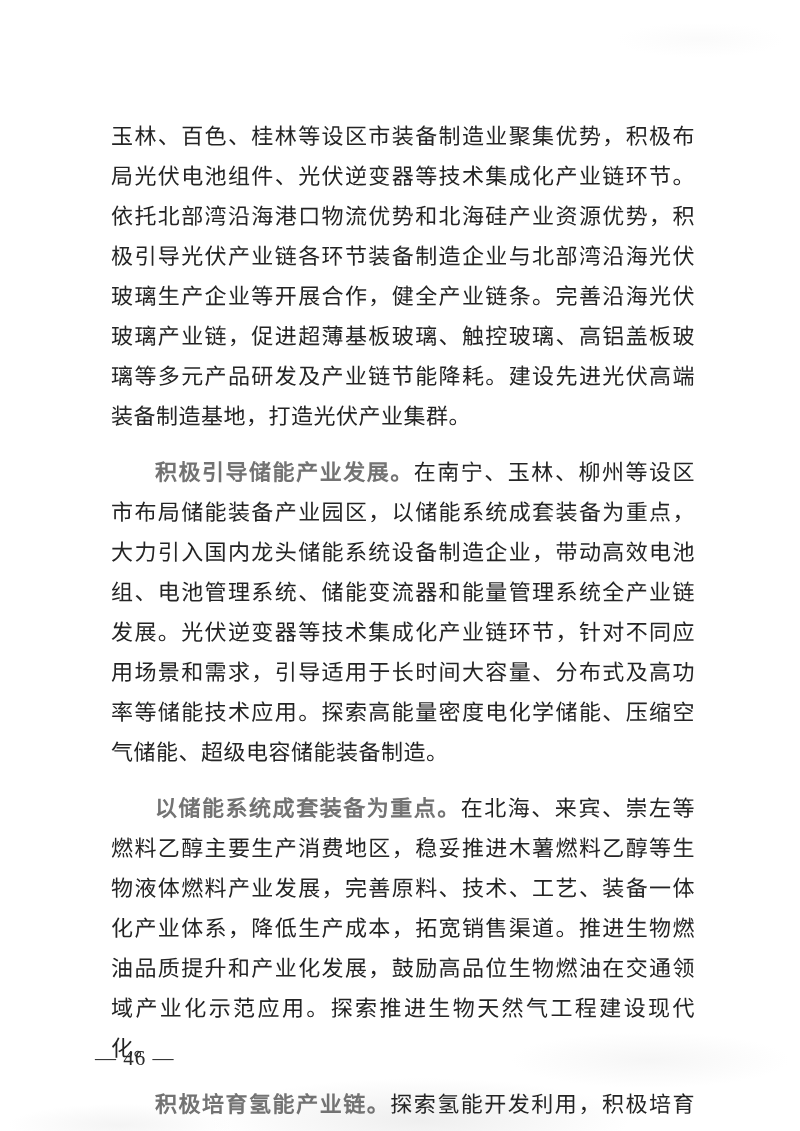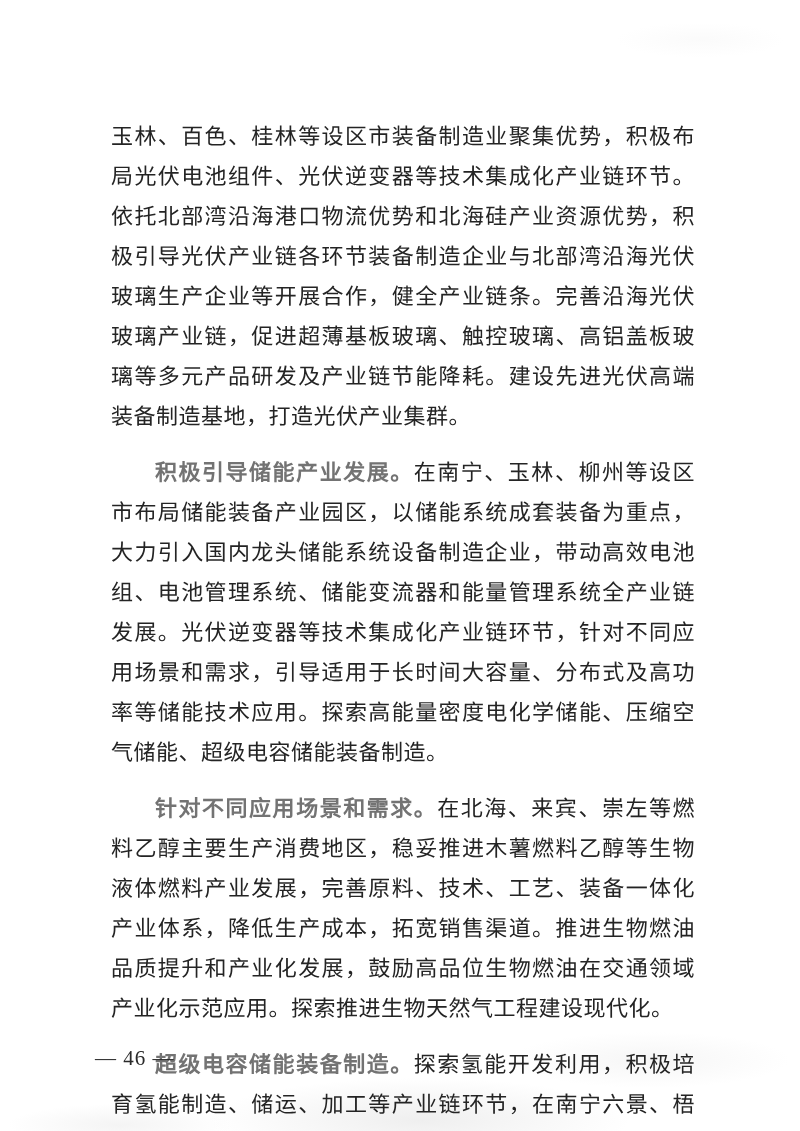--- a/index.html
+++ b/index.html
@@ -63,19 +63,19 @@
 <body>
 
 <div class="scan-noise"></div>
 
 <main class="body-text">
 
   <p><span>玉林、百色、桂林等设区市装备制造业聚集优势，积极布局光伏电池组件、光伏逆变器等技术集成化产业链环节。依托北部湾沿海港口物流优势和北海硅产业资源优势，积极引导光伏产业链各环节装备制造企业与北部湾沿海光伏玻璃生产企业等开展合作，健全产业链条。完善沿海光伏玻璃产业链，促进超薄基板玻璃、触控玻璃、高铝盖板玻璃等多元产品研发及产业链节能降耗。建设先进光伏高端装备制造基地，打造光伏产业集群。</span></p>
 
   <p class="indent"><span class="lead">积极引导储能产业发展。</span><span>在南宁、玉林、柳州等设区市布局储能装备产业园区，以储能系统成套装备为重点，大力引入国内龙头储能系统设备制造企业，带动高效电池组、电池管理系统、储能变流器和能量管理系统全产业链发展。光伏逆变器等技术集成化产业链环节，针对不同应用场景和需求，引导适用于长时间大容量、分布式及高功率等储能技术应用。探索高能量密度电化学储能、压缩空气储能、超级电容储能装备制造。</span></p>
 
-  <p class="indent"><span class="lead">针对不同应用场景和需求。</span><span>在北海、来宾、崇左等燃料乙醇主要生产消费地区，稳妥推进木薯燃料乙醇等生物液体燃料产业发展，完善原料、技术、工艺、装备一体化产业体系，降低生产成本，拓宽销售渠道。推进生物燃油品质提升和产业化发展，鼓励高品位生物燃油在交通领域产业化示范应用。探索推进生物天然气工程建设现代化。</span></p>
+  <p class="indent"><span class="lead">以储能系统成套装备为重点。</span><span>在北海、来宾、崇左等燃料乙醇主要生产消费地区，稳妥推进木薯燃料乙醇等生物液体燃料产业发展，完善原料、技术、工艺、装备一体化产业体系，降低生产成本，拓宽销售渠道。推进生物燃油品质提升和产业化发展，鼓励高品位生物燃油在交通领域产业化示范应用。探索推进生物天然气工程建设现代化。</span></p>
 
-  <p class="indent"><span class="lead">超级电容储能装备制造。</span><span>探索氢能开发利用，积极培育氢能制造、储运、加工等产业链环节，在南宁六景、梧州藤县等资源富集区探索开展可再生能源富余电力制氢，发挥沿海石油化工产业</span></p>
+  <p class="indent"><span class="lead">积极培育氢能产业链。</span><span>探索氢能开发利用，积极培育氢能制造、储运、加工等产业链环节，在南宁六景、梧州藤县等资源富集区探索开展可再生能源富余电力制氢，发挥沿海石油化工产业</span></p>
 
 </main>
 
 <div class="page-footer">— 46 —</div>
 
 </body></html>

